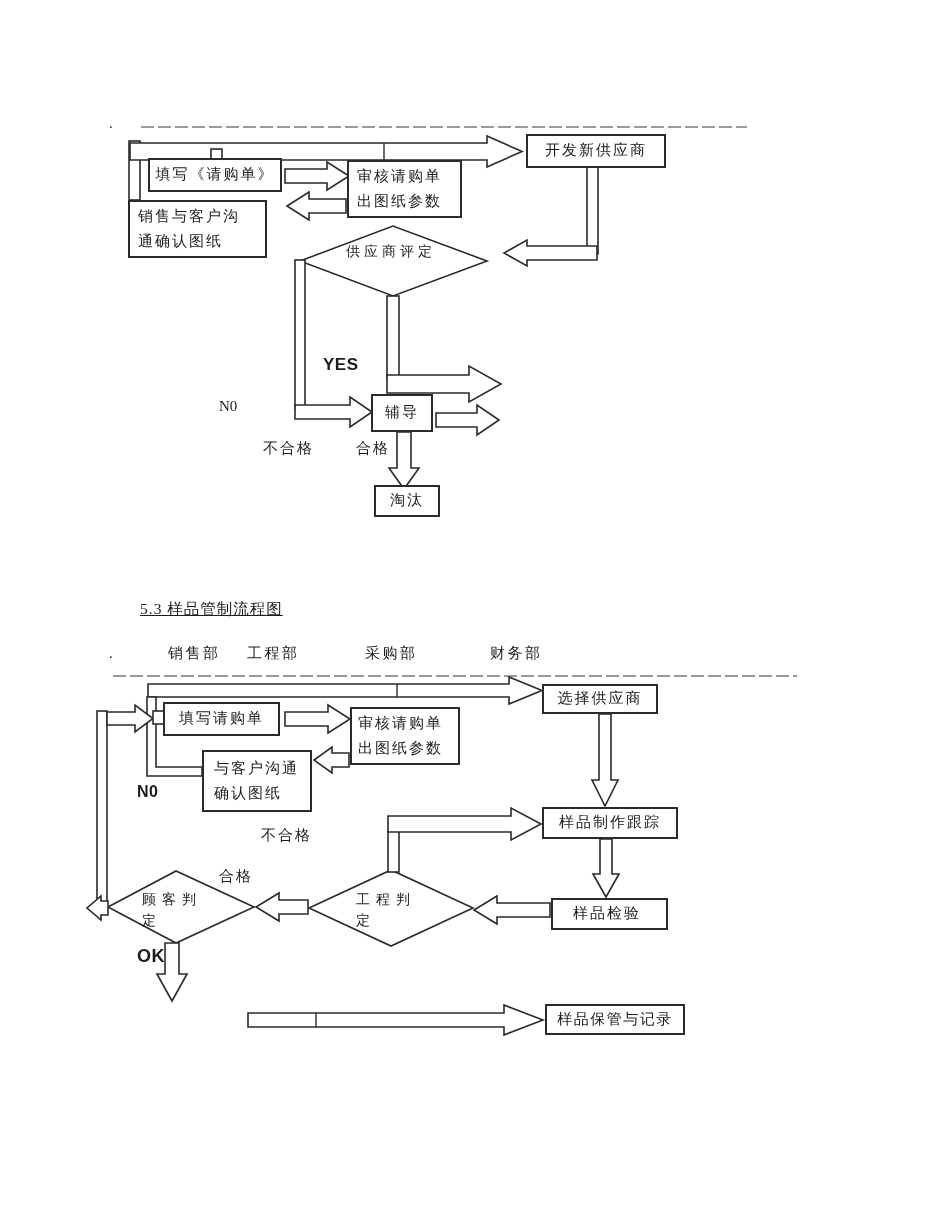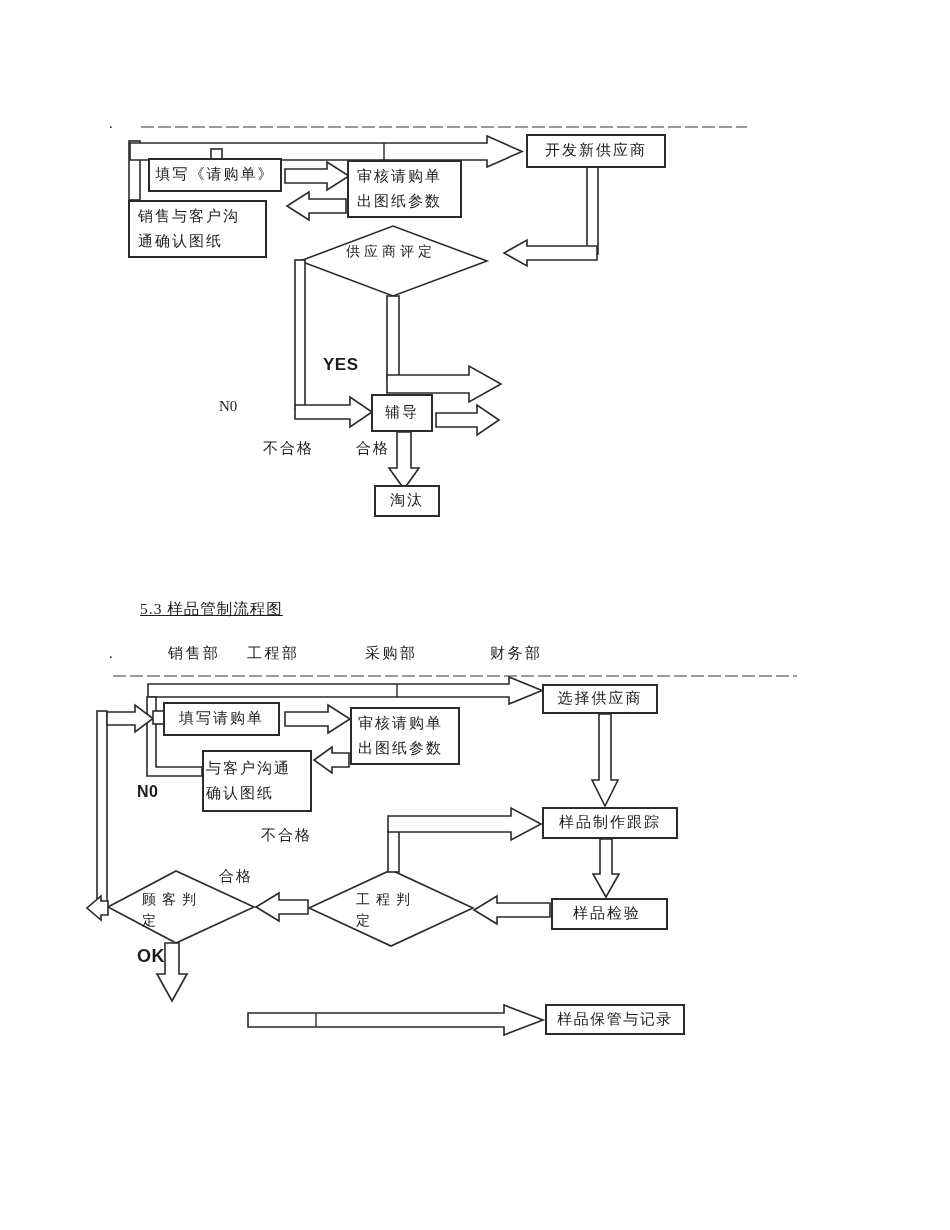--- a/index.html
+++ b/index.html
@@ -109,21 +109,21 @@
 
   <div class="dtext" style="left:346px;top:241px;width:94px;">供应商评定</div>
   <div class="lbl lbl-en" style="left:323px;top:355px;font-size:17px;font-weight:600;">YES</div>
   <div class="lbl" style="left:219px;top:398px;letter-spacing:0;">N0</div>
   <div class="lbl" style="left:263px;top:439px;">不合格</div>
   <div class="lbl" style="left:356px;top:439px;">合格</div>
 
   <div class="box center" style="left:163px;top:702px;width:117px;height:34px;">填写请购单</div>
   <div class="box left" style="left:350px;top:707px;width:110px;height:58px;padding-left:6px;">审核请购单
 出图纸参数</div>
-  <div class="box left" style="left:202px;top:750px;width:110px;height:62px;padding-left:2px;">与客户沟通
+  <div class="box left" style="left:202px;top:750px;width:110px;height:62px;padding-left:10px;">与客户沟通
 确认图纸</div>
   <div class="box center" style="left:542px;top:684px;width:116px;height:30px;">选择供应商</div>
   <div class="box center" style="left:542px;top:807px;width:136px;height:32px;">样品制作跟踪</div>
   <div class="box left" style="left:551px;top:898px;width:117px;height:32px;padding-left:20px;">样品检验</div>
   <div class="box center" style="left:545px;top:1004px;width:140px;height:31px;letter-spacing:1.5px;">样品保管与记录</div>
 
   <div class="dtext wide" style="left:356px;top:889px;width:76px;">工程判定</div>
   <div class="dtext wide" style="left:142px;top:889px;width:76px;">顾客判定</div>
 
   <div class="lbl lbl-en" style="left:137px;top:783px;font-size:16px;font-weight:600;">N0</div>

